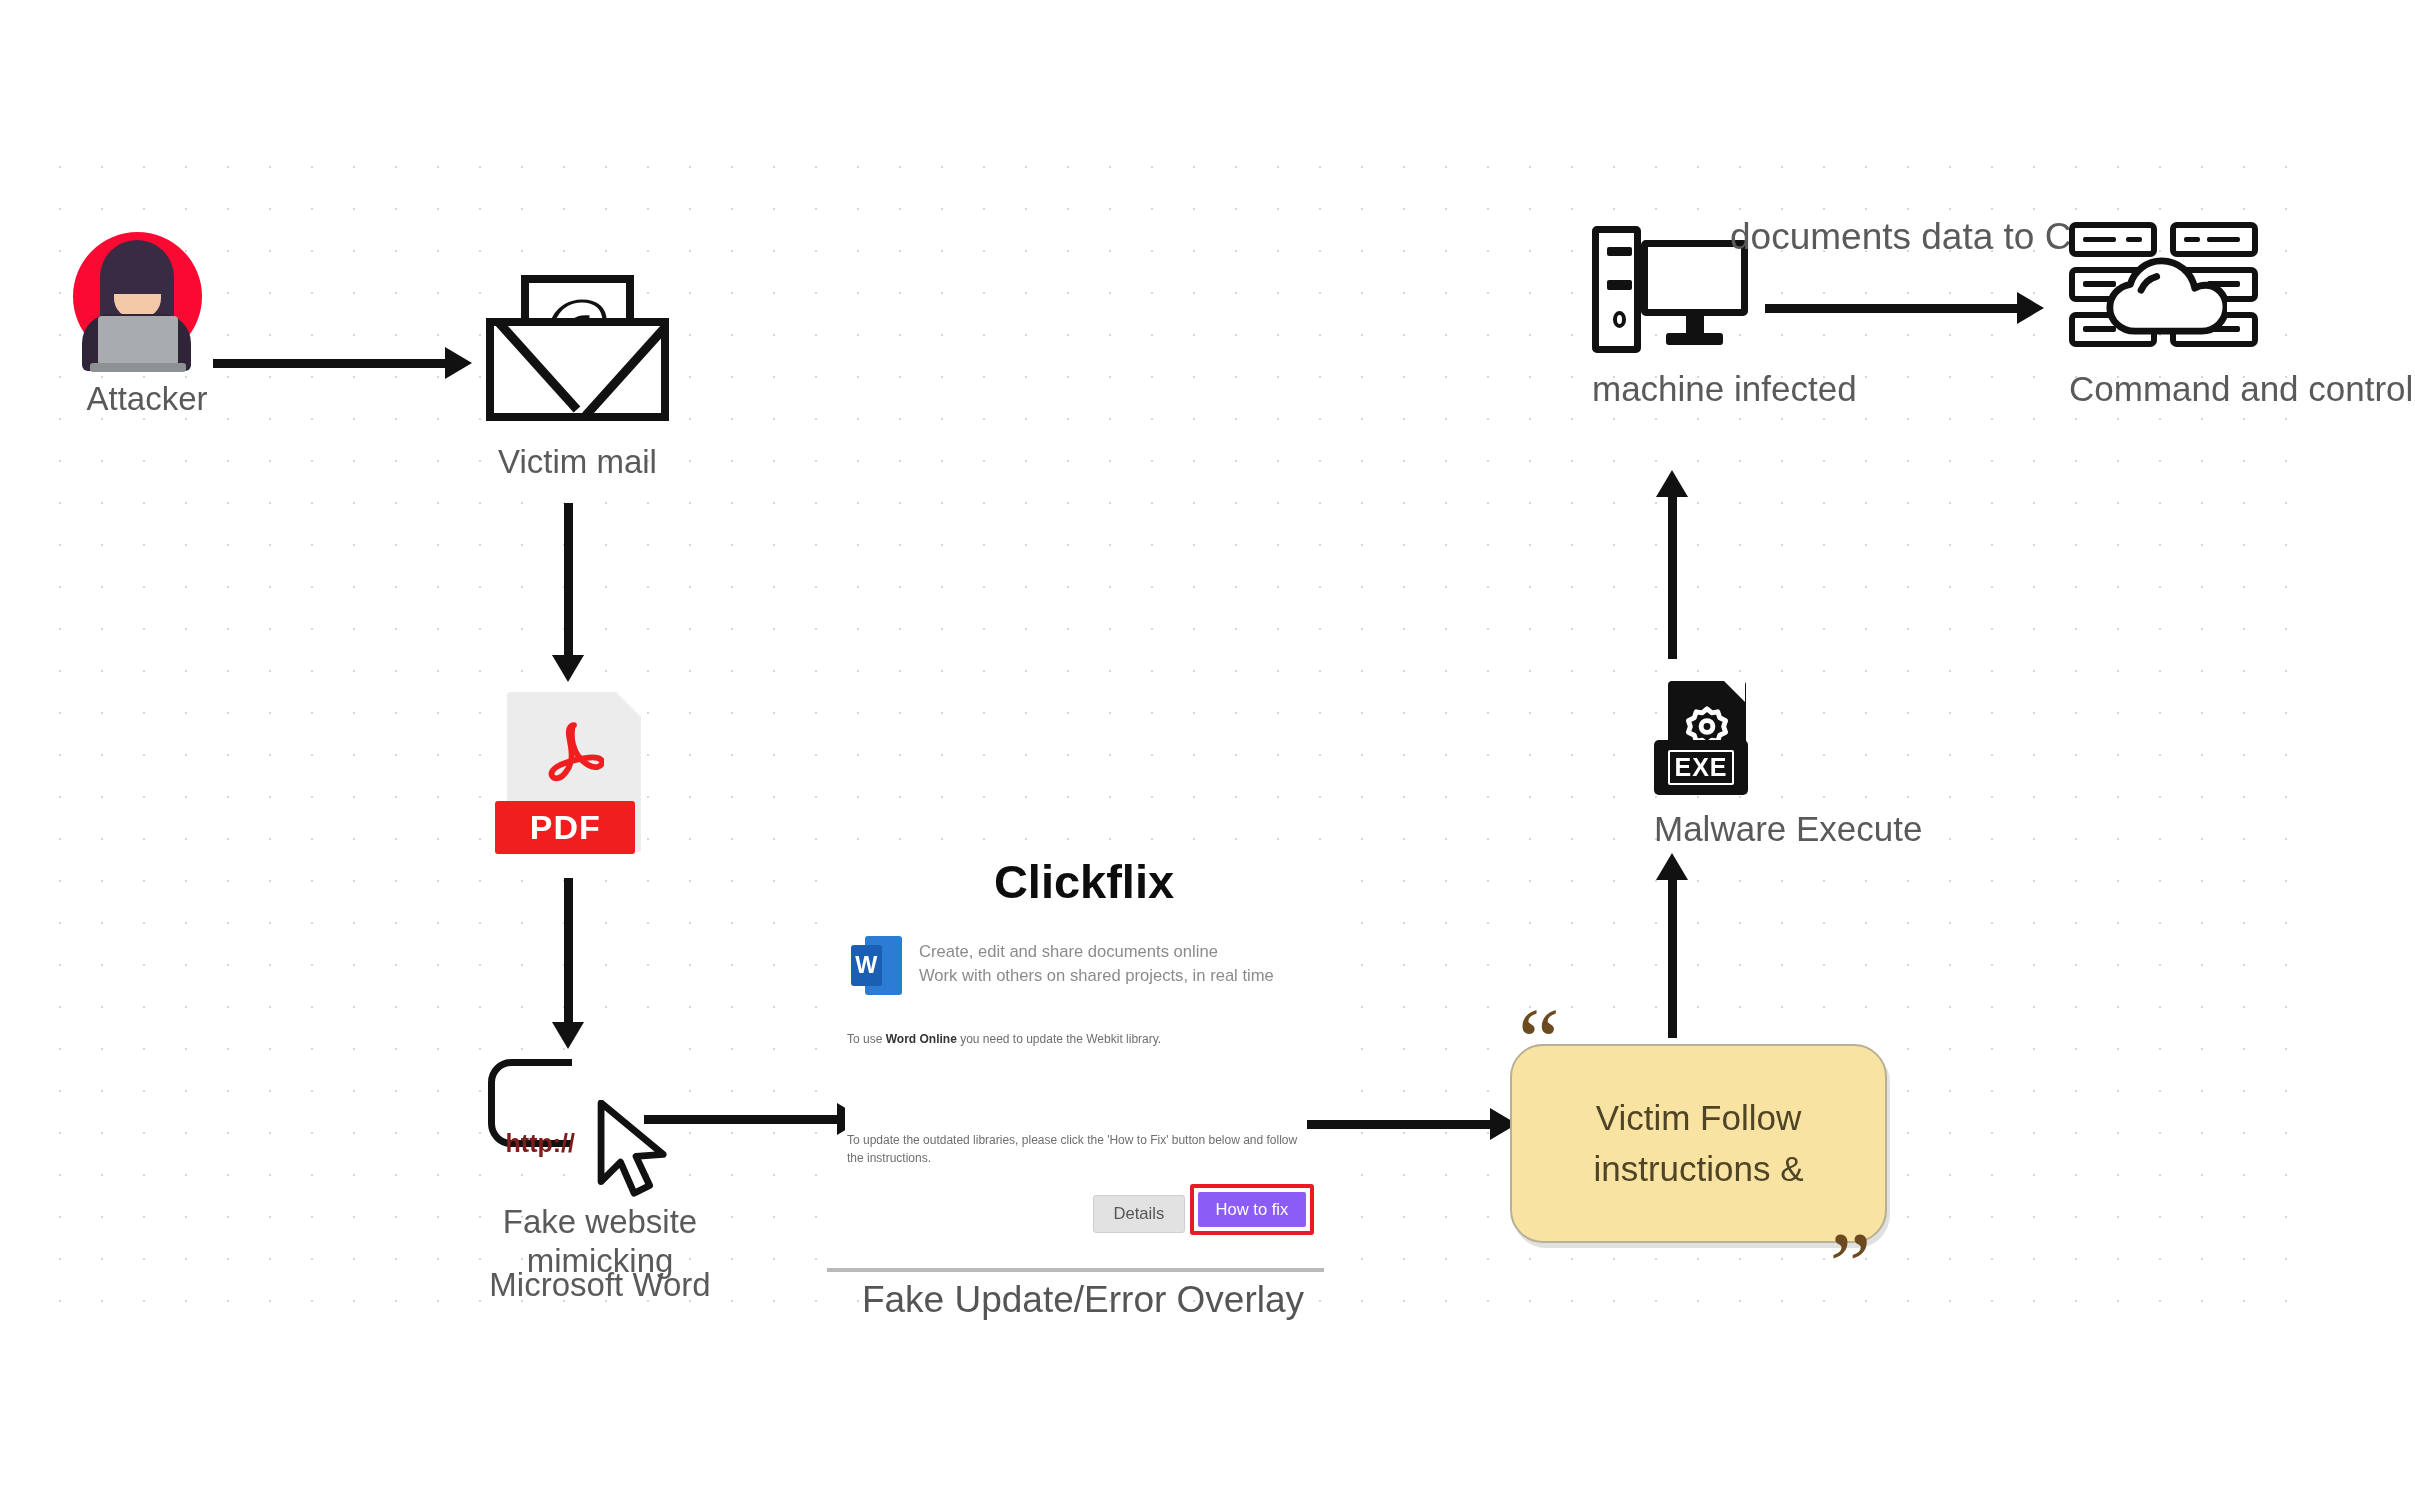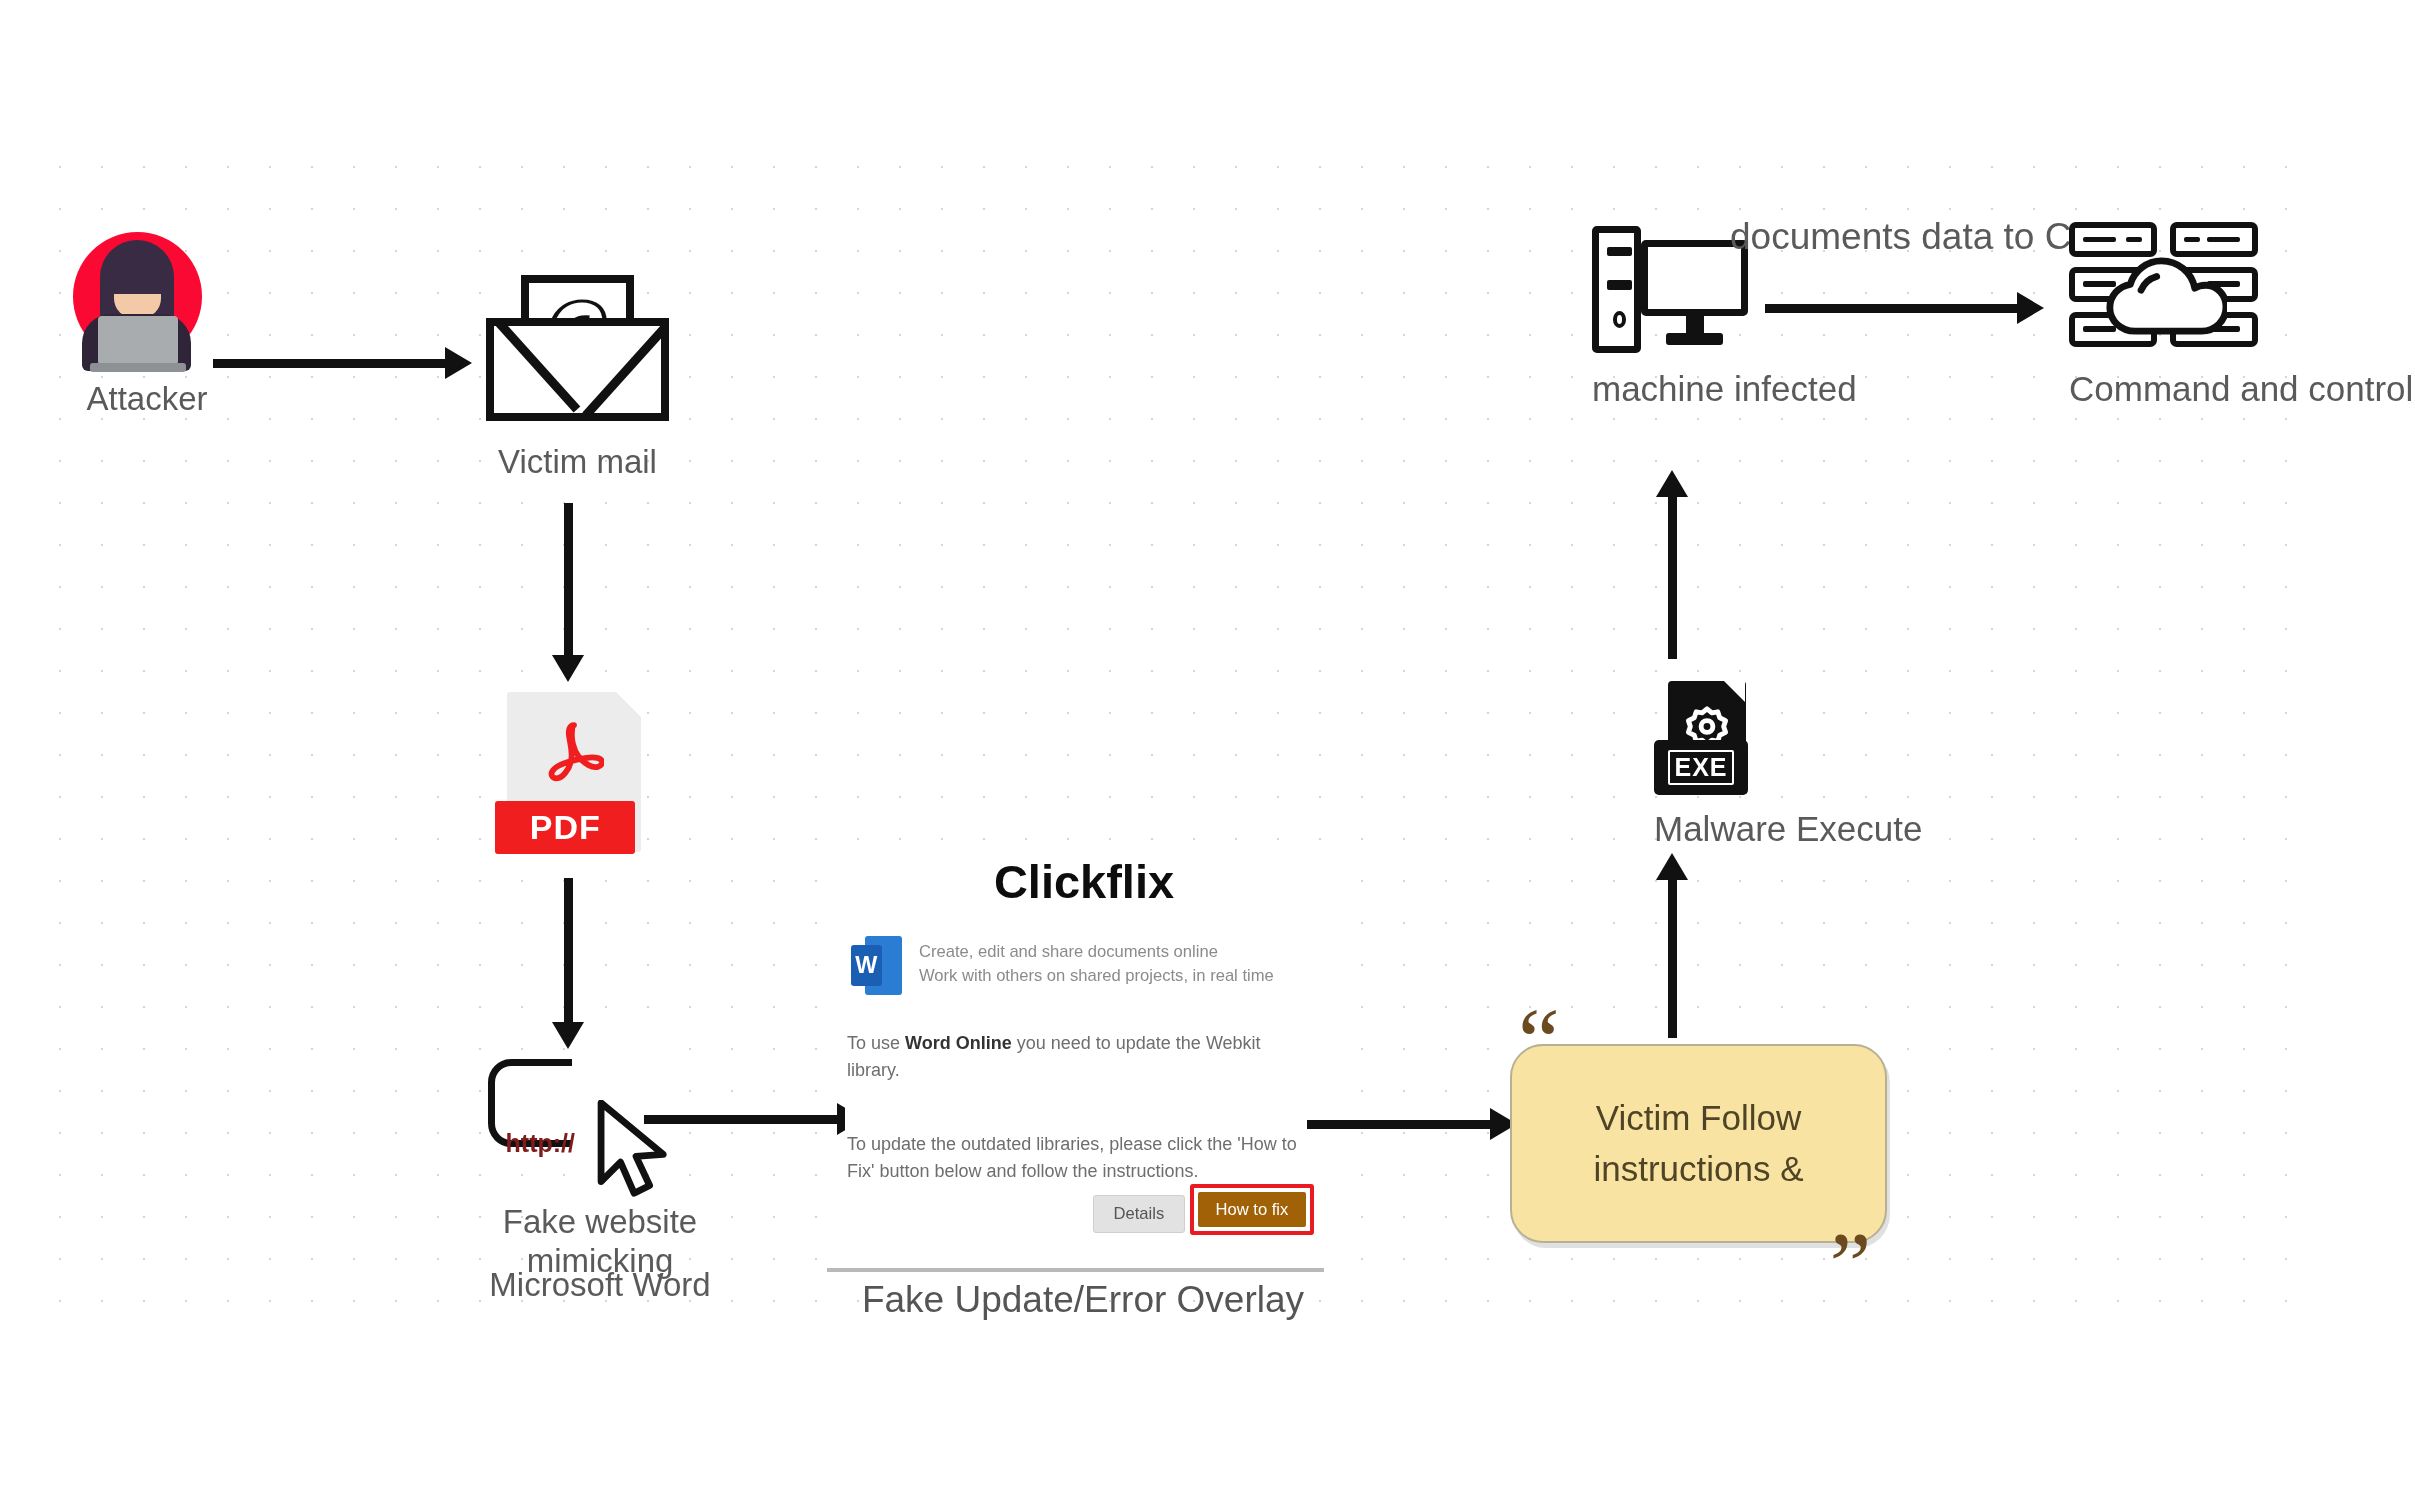--- a/index.html
+++ b/index.html
@@ -75,26 +75,26 @@
   .cursor{position:absolute;pointer-events:none;}
 
   
   .dialog{position:absolute;background:#fff;}
   .dlg-title{position:absolute;width:100%;text-align:center;font-size:47px;font-weight:bold;color:#0d0d0d;}
   .wordicon{position:absolute;width:51px;height:59px;}
   .wordicon .back{position:absolute;right:0;top:0;width:37px;height:59px;background:#2b7cd3;border-radius:2.9px;}
   .wordicon .front{position:absolute;left:0;top:8.8px;width:31px;height:41px;background:#1a5fb4;border-radius:2.9px;
     display:flex;align-items:center;justify-content:center;color:#fff;font-size:23.4px;font-weight:bold;}
   .dlg-sub{position:absolute;font-size:16.6px;color:#8b8b8b;line-height:1.45;}
-  .dlg-p{position:absolute;font-size:18px;color:#6e6e6e;line-height:1.5;}
+  .dlg-p{position:absolute;font-size:12px;color:#6e6e6e;line-height:1.5;}
   .dlg-p b{color:#333;}
   .btn-details{position:absolute;background:#e2e2e2;color:#555;border:1px solid #cfcfcf;
     font-size:16.6px;padding:7.8px 19.5px;border-radius:2.9px;}
   .btn-howto-wrap{position:absolute;border:4.9px solid #e81b23;padding:3.9px;border-radius:2.9px;}
-  .btn-howto{background:#a16207;color:#fff;font-size:16.6px;padding:7.8px 17.6px;border-radius:2px;border:none;white-space:nowrap;}
+  .btn-howto{background:#8b5cf6;color:#fff;font-size:16.6px;padding:7.8px 17.6px;border-radius:2px;border:none;white-space:nowrap;}
   .dlg-rule{position:absolute;height:3.9px;background:#b9b9b9;}
 
   
   .quote{position:absolute;background:#f8e3a3;border:2.9px solid #b8b093;border-radius:33px;
     box-shadow:2.9px 4.9px 0 rgba(0,0,0,.12);}
   .quote .qtext{position:absolute;inset:0;display:flex;flex-direction:column;align-items:center;justify-content:center;
     font-size:35px;color:#4f4526;line-height:1.45;text-align:center;padding:0 21.5px;box-sizing:border-box;}
   .qmark{position:absolute;font-size:94px;color:#6b4a1f;font-family:"Liberation Serif",serif;line-height:1;}
 
   

